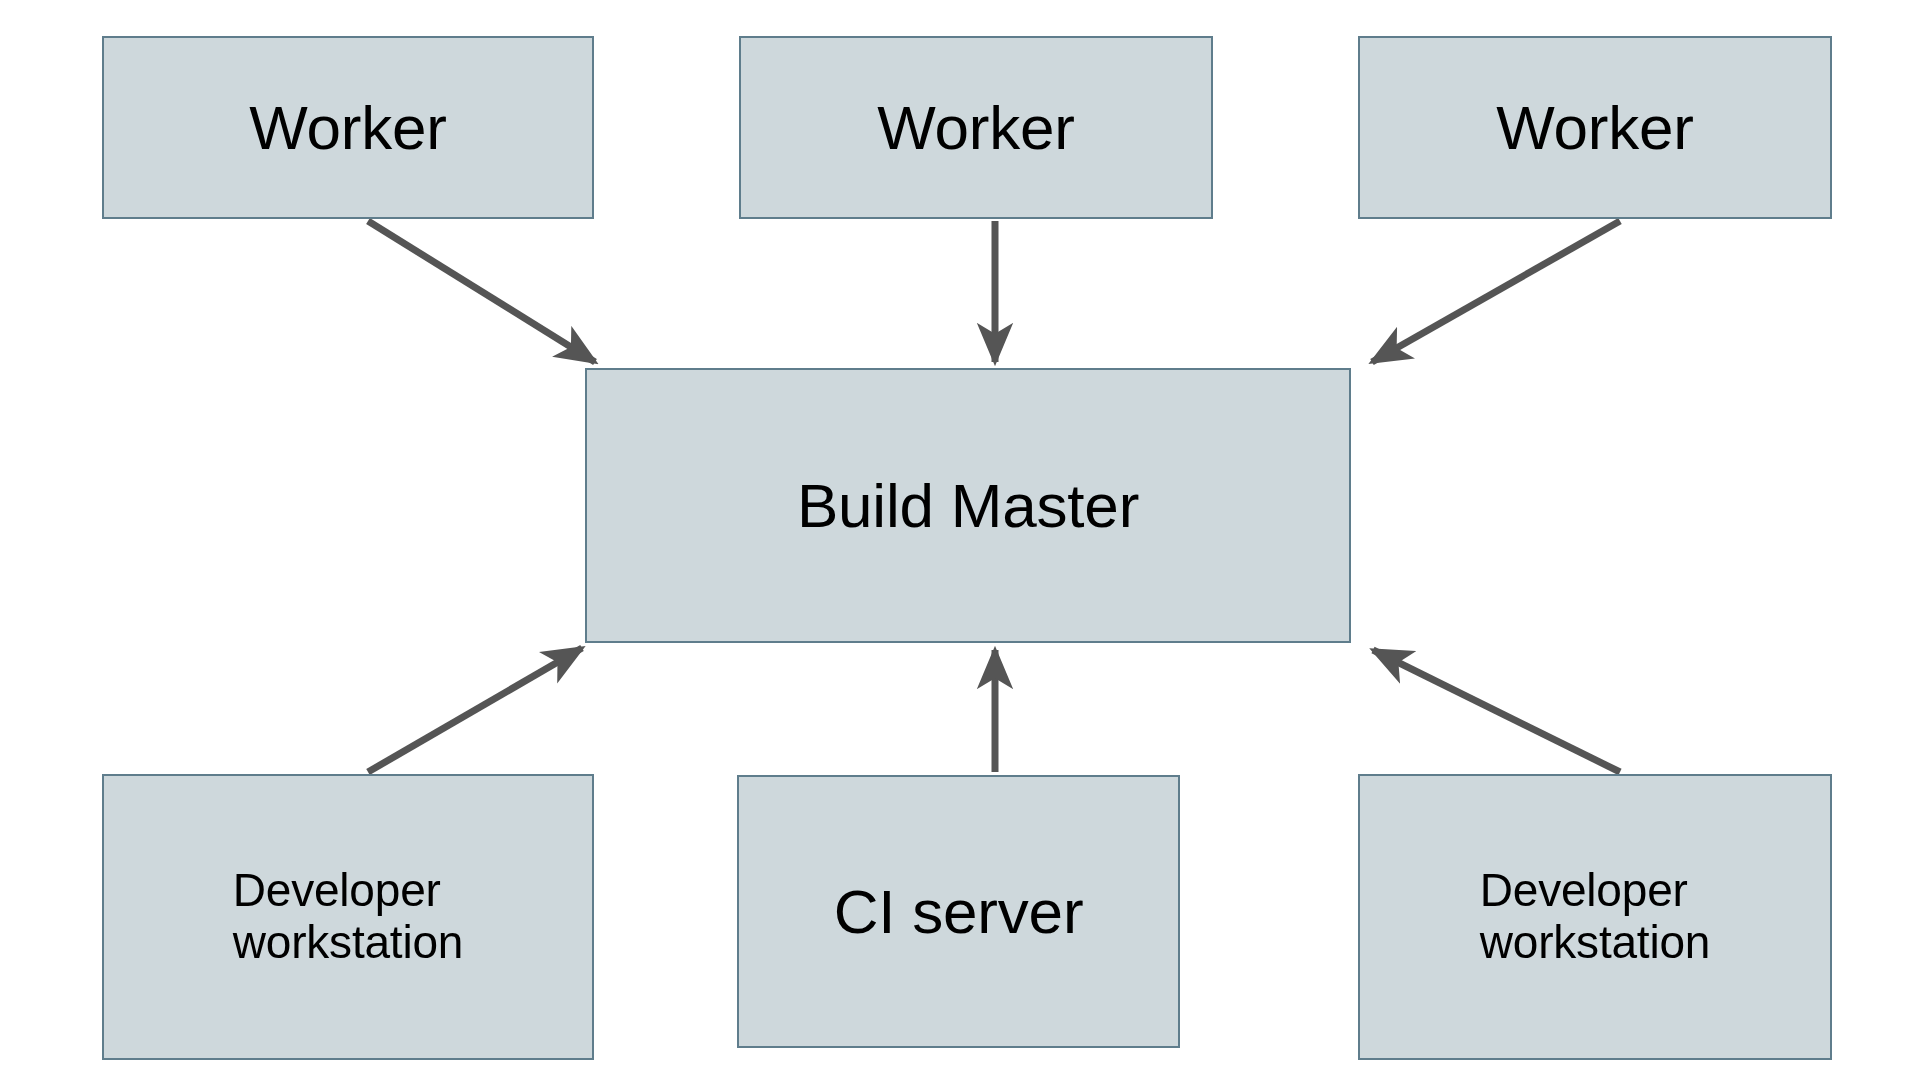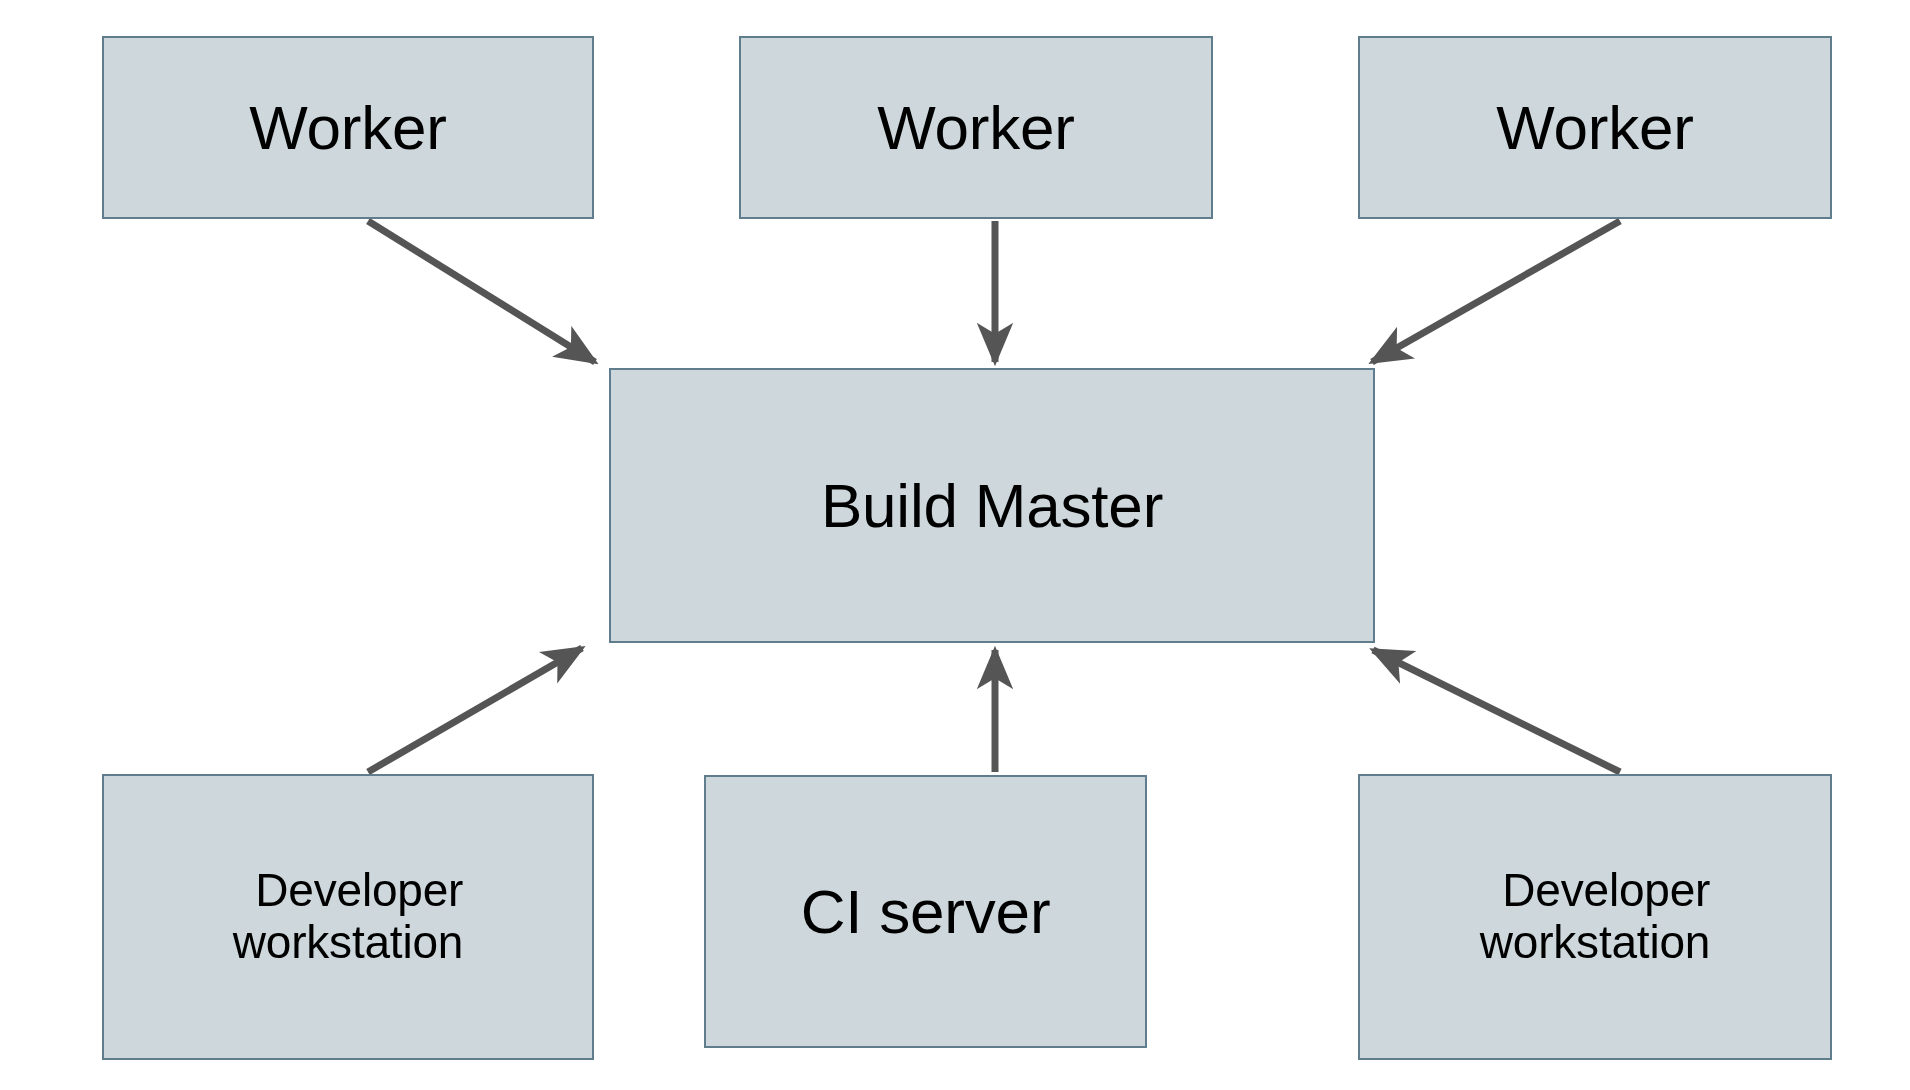--- a/index.html
+++ b/index.html
@@ -27,38 +27,38 @@
     pointer-events: none;
   }
   .node {
     position: absolute;
     box-sizing: border-box;
     background: #ced8dc;
     border: 2px solid #5f7d8c;
     display: flex;
     align-items: center;
     justify-content: center;
-    text-align: right;
+    text-align: left;
     color: #000000;
     line-height: 1.12;
     z-index: 2;
   }
   .node-label {
     display: block;
     white-space: pre-line;
     font-weight: 400;
     letter-spacing: -0.2px;
   }
   
   #node-worker-1 { left: 102px;  top: 36px;  width: 492px; height: 183px; }
   #node-worker-2 { left: 739px;  top: 36px;  width: 474px; height: 183px; }
   #node-worker-3 { left: 1358px; top: 36px;  width: 474px; height: 183px; }
-  #node-build-master { left: 609px; top: 368px; width: 766px; height: 275px; }
+  #node-build-master { left: 585px; top: 368px; width: 766px; height: 275px; }
   #node-dev-ws-left  { left: 102px;  top: 774px; width: 492px; height: 286px; }
-  #node-ci-server    { left: 704px;  top: 775px; width: 443px; height: 273px; }
+  #node-ci-server    { left: 737px;  top: 775px; width: 443px; height: 273px; }
   #node-dev-ws-right { left: 1358px; top: 774px; width: 474px; height: 286px; }
 
   .label-worker  { font-size: 62px; }
   .label-master  { font-size: 62px; }
   .label-devws   { font-size: 46px; }
   .label-ci      { font-size: 62px; }
 </style>
 </head>
 <body>
 

